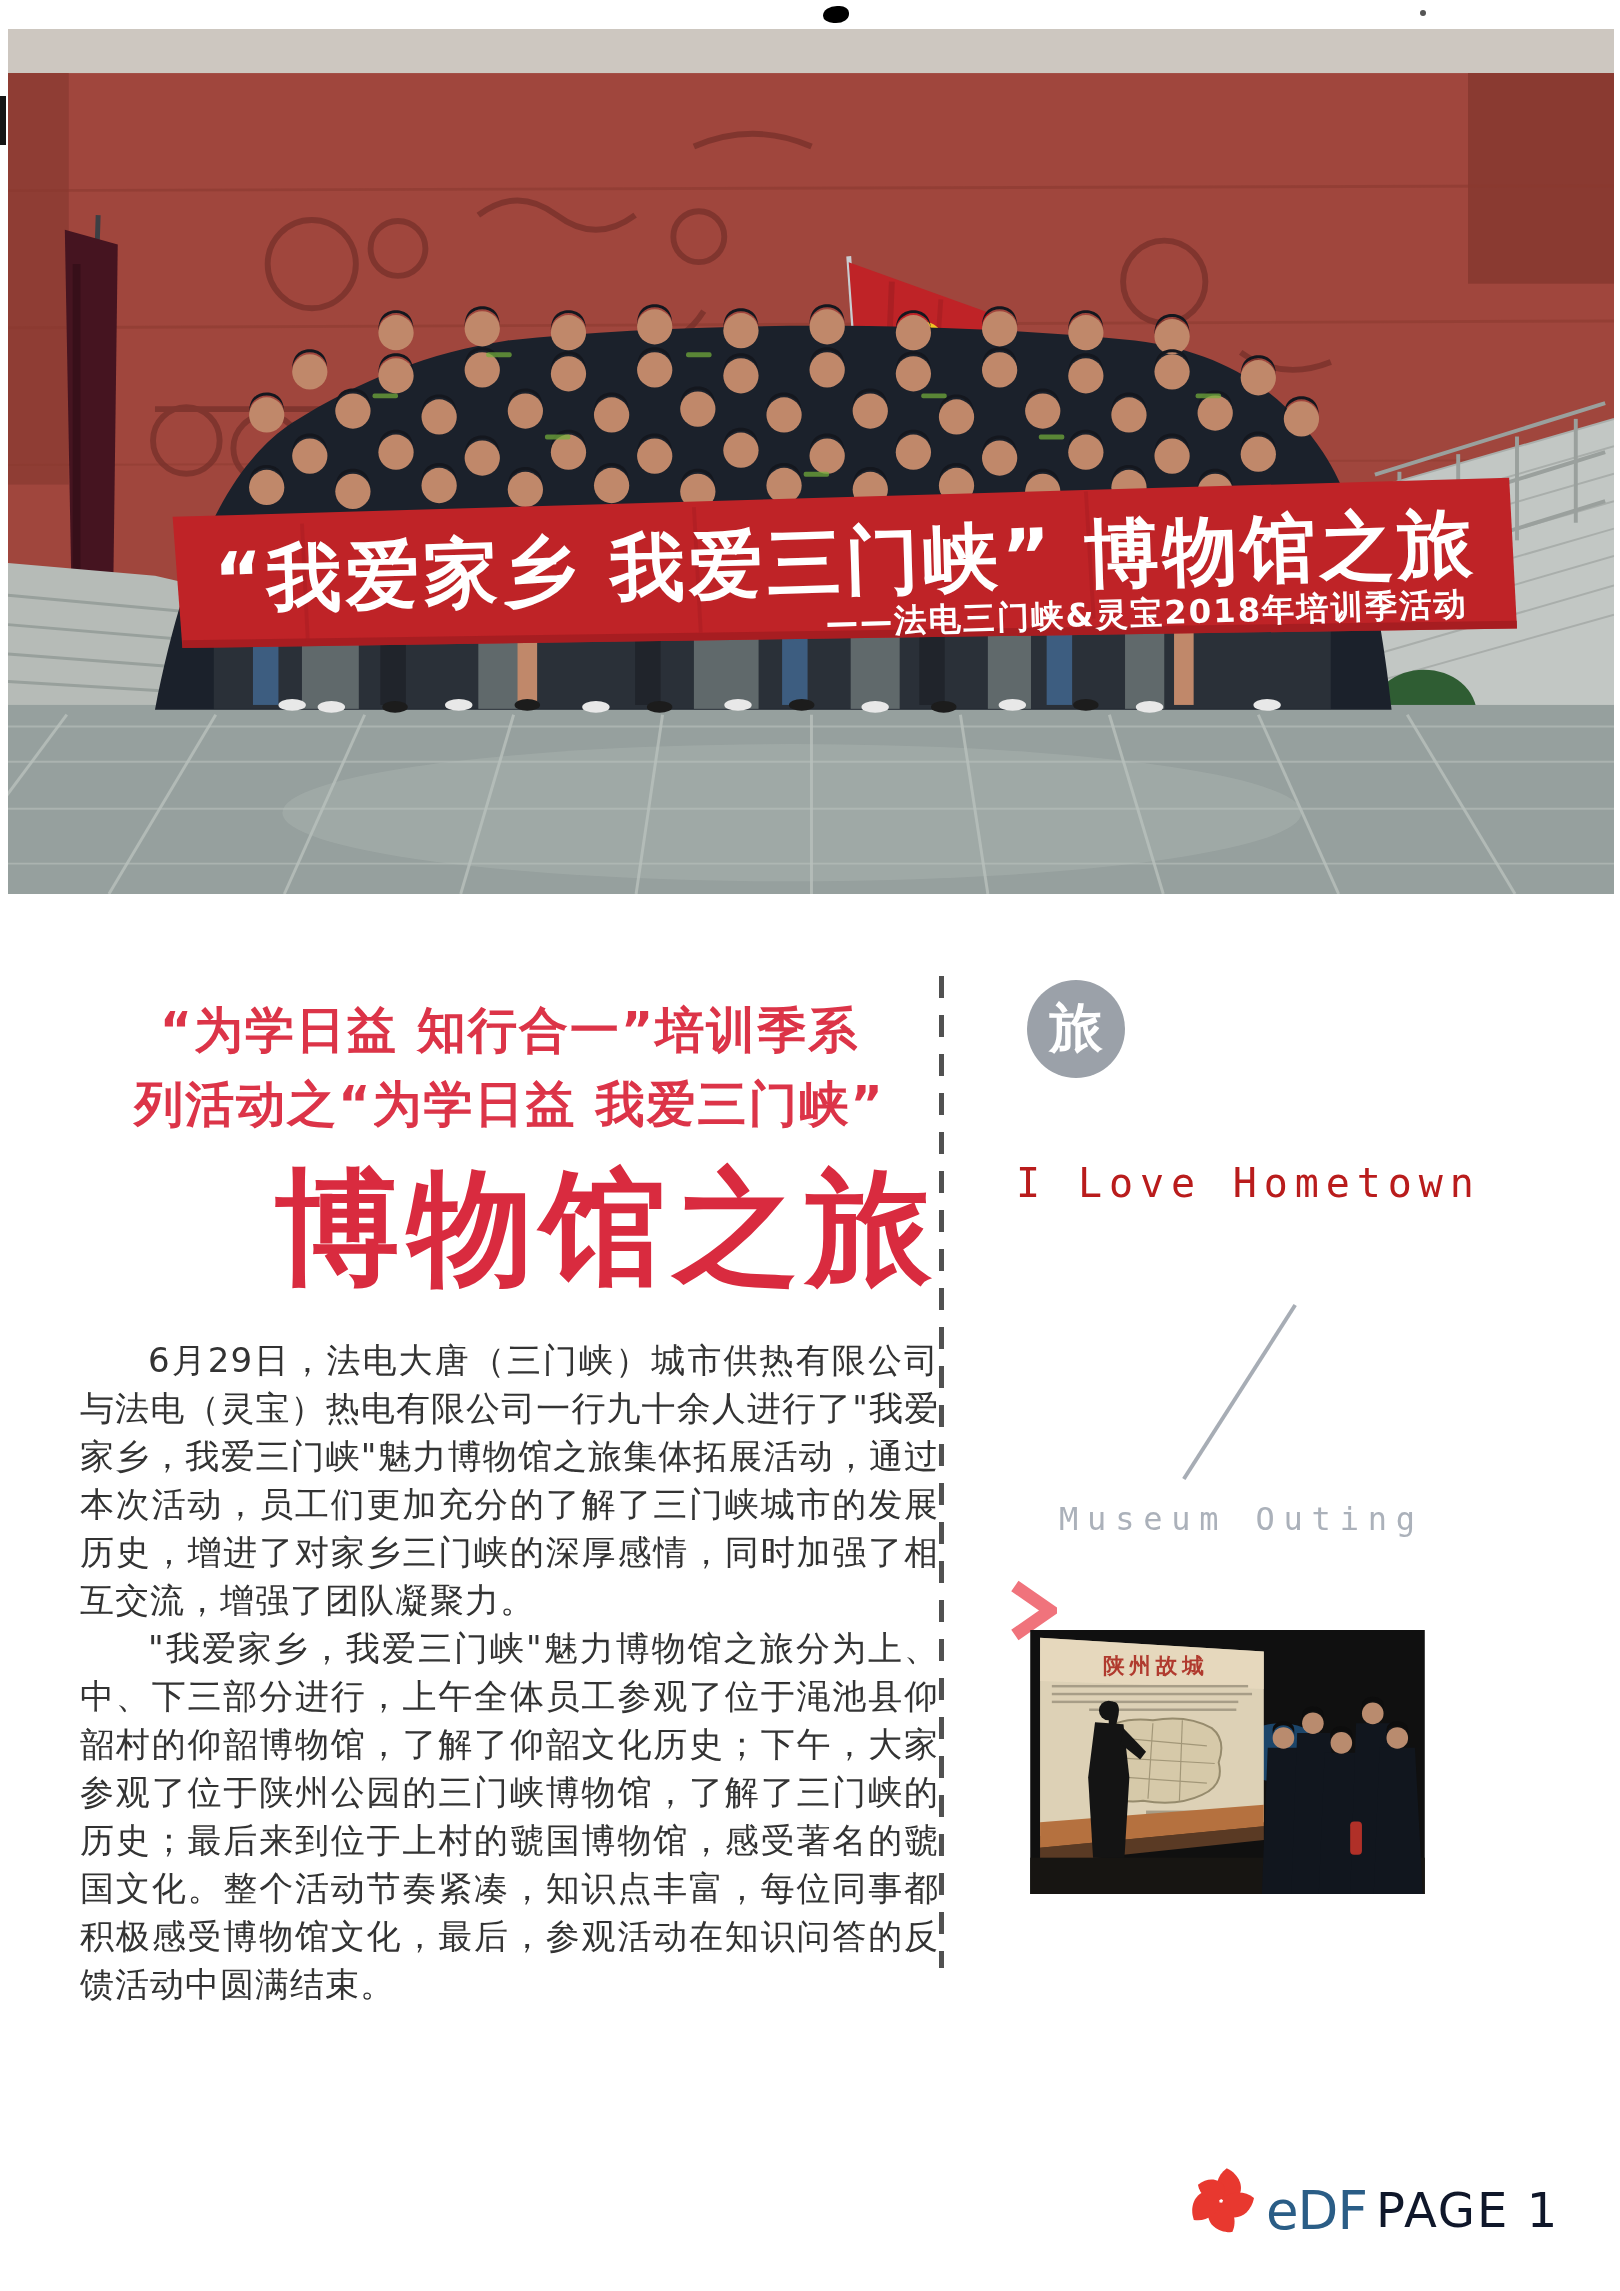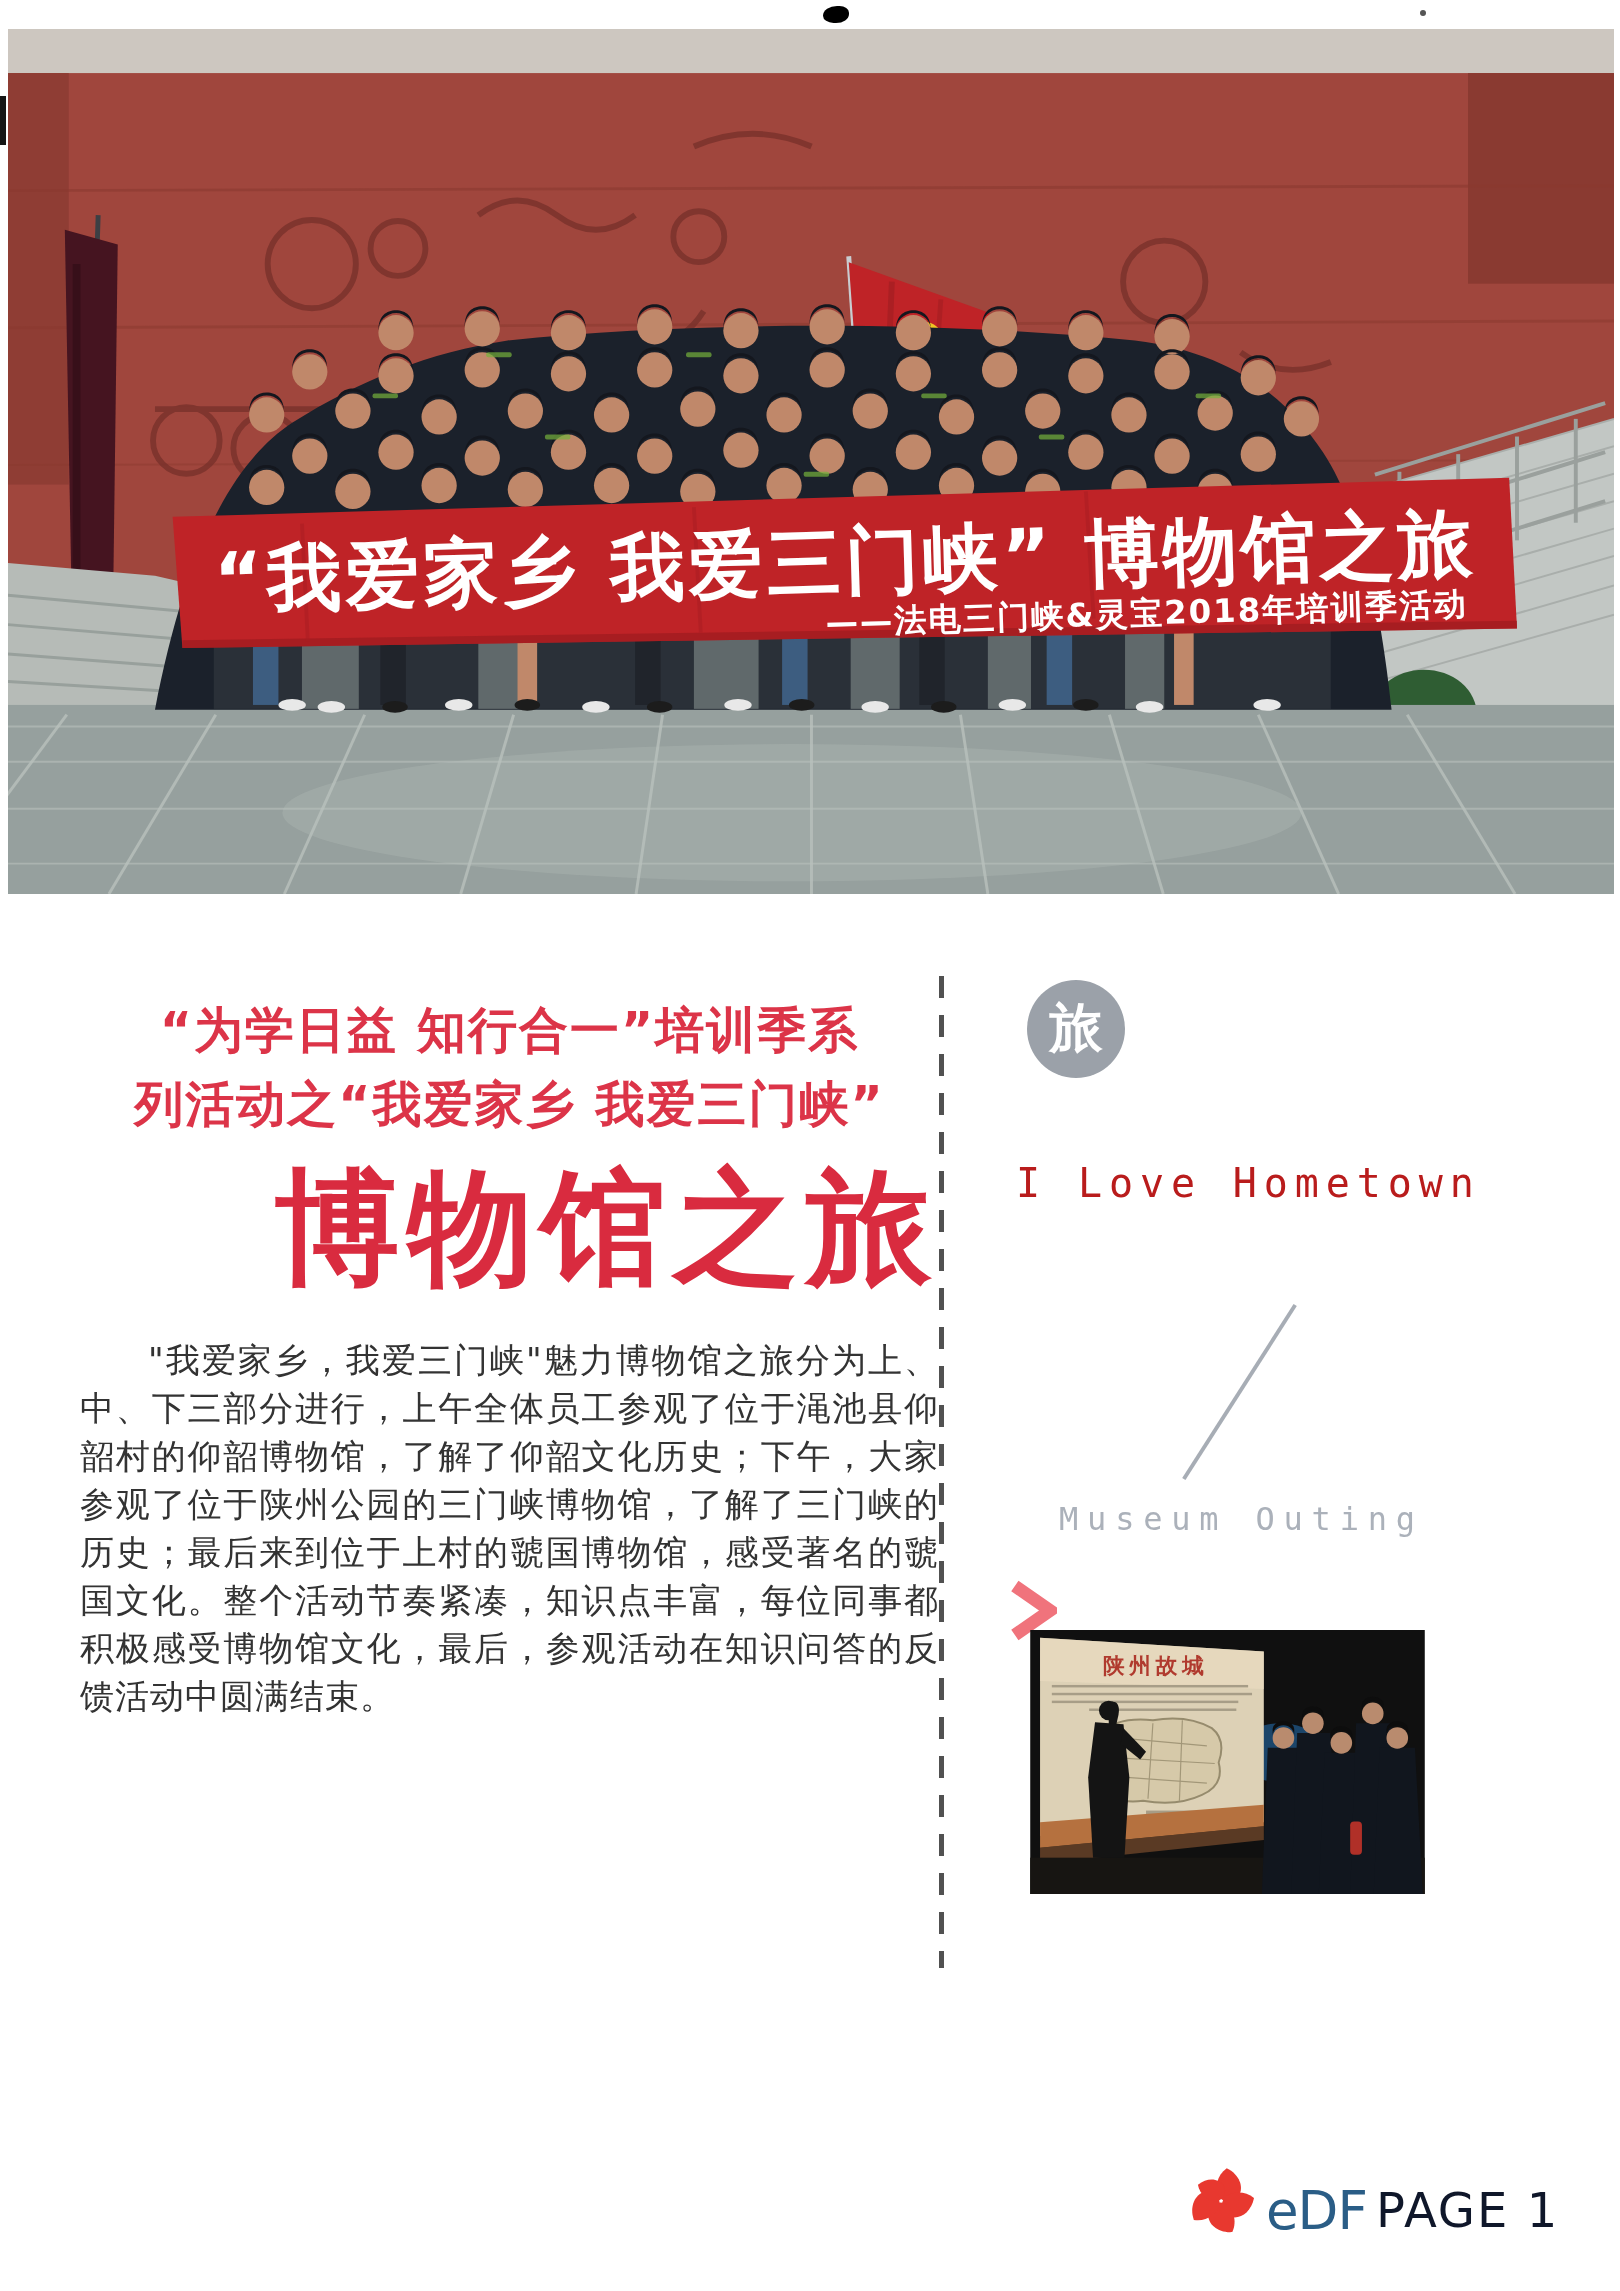--- a/index.html
+++ b/index.html
@@ -284,23 +284,24 @@
         <path d="M700,488 L707,616" stroke="#a81d22" stroke-width="4" opacity="0.5"></path>
         <path d="M1100,472 L1108,602" stroke="#a81d22" stroke-width="4" opacity="0.5"></path>
         <text x="855" y="570" font-size="76" font-weight="bold" fill="#ffffff" text-anchor="middle" letter-spacing="4" transform="rotate(-1.7 855 570)">“我爱家乡  我爱三门峡” 博物馆之旅</text>
         <text x="1490" y="598" font-size="33" font-weight="bold" fill="#ffffff" text-anchor="end" letter-spacing="2" transform="rotate(-1.7 1490 598)">——法电三门峡&amp;灵宝2018年培训季活动</text>
       </g>
     </svg>
   </figure>
 
   <section class="article">
     <div class="kicker">“为学日益 知行合一”培训季系</div>
-    <div class="kicker">列活动之“我爱家乡 我爱三门峡”</div>
+    <div class="kicker">列活动之“为学日益 我爱三门峡”</div>
     <h1 class="big-title">博物馆之旅</h1>
     <div class="bodytext">
+      <p>6月29日，法电大唐（三门峡）城市供热有限公司与法电（灵宝）热电有限公司一行九十余人进行了"我爱家乡，我爱三门峡"魅力博物馆之旅集体拓展活动，通过本次活动，员工们更加充分的了解了三门峡城市的发展历史，增进了对家乡三门峡的深厚感情，同时加强了相互交流，增强了团队凝聚力。</p>
       <p>"我爱家乡，我爱三门峡"魅力博物馆之旅分为上、中、下三部分进行，上午全体员工参观了位于渑池县仰韶村的仰韶博物馆，了解了仰韶文化历史；下午，大家参观了位于陕州公园的三门峡博物馆，了解了三门峡的历史；最后来到位于上村的虢国博物馆，感受著名的虢国文化。整个活动节奏紧凑，知识点丰富，每位同事都积极感受博物馆文化，最后，参观活动在知识问答的反馈活动中圆满结束。</p>
     </div>
   </section>
 
   <div class="divider"></div>
 
   <div class="badge">
     <span>旅</span>
   </div>
 

